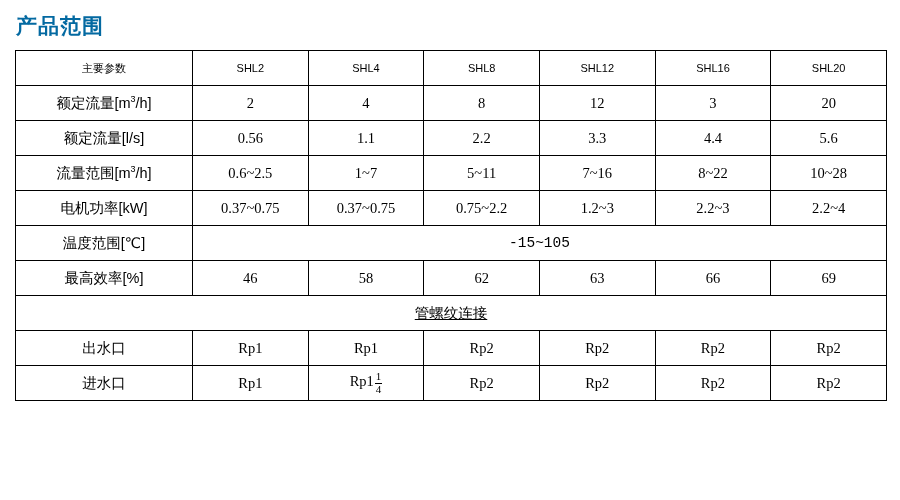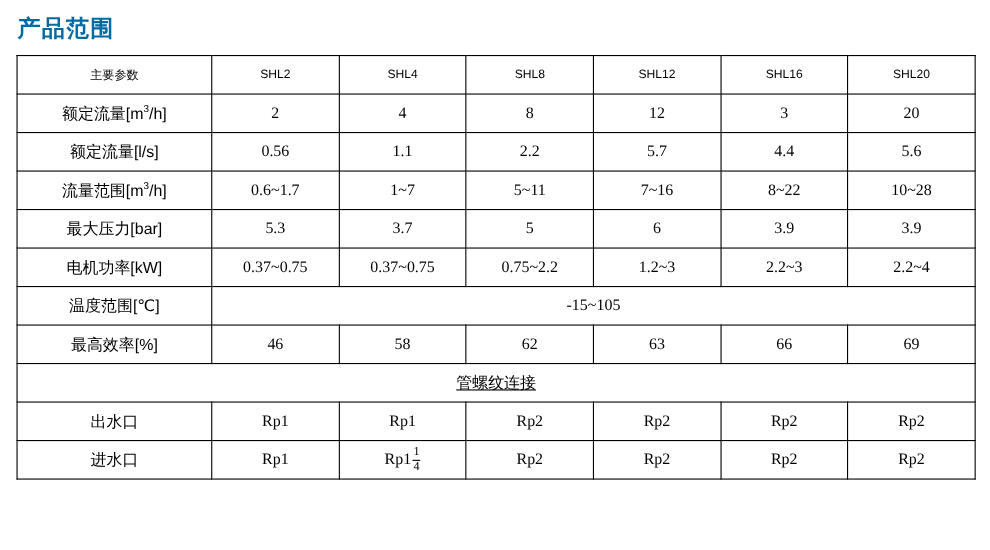--- a/index.html
+++ b/index.html
@@ -53,21 +53,21 @@
     font-family: "Liberation Sans", "DejaVu Sans", sans-serif;
     font-weight: bold;
     font-size: 15px;
     width: 172px;
   }
   td.val {
     font-family: "Liberation Serif", "DejaVu Serif", serif;
     font-size: 15px;
   }
   td.merged {
-    font-family: Liberation Serif, serif;
+    font-family: Liberation Mono, monospace;
     font-size: 15px;
   }
   td.section {
     font-family: "Liberation Sans", "DejaVu Sans", sans-serif;
     font-weight: bold;
     font-size: 15px;
     height: 38px;
     text-decoration: underline;
   }
   sup {
@@ -124,45 +124,36 @@
         <td class="val">12</td>
         <td class="val">3</td>
         <td class="val">20</td>
       </tr>
 
       <tr>
         <td class="rowhead">额定流量[l/s]</td>
         <td class="val">0.56</td>
         <td class="val">1.1</td>
         <td class="val">2.2</td>
-        <td class="val">5.7</td>
+        <td class="val">3.3</td>
         <td class="val">4.4</td>
         <td class="val">5.6</td>
       </tr>
 
       <tr>
         <td class="rowhead"><span>流量范围[m</span><sup>3</sup><span>/h]</span></td>
-        <td class="val">0.6~1.7</td>
+        <td class="val">0.6~2.5</td>
         <td class="val">1~7</td>
         <td class="val">5~11</td>
         <td class="val">7~16</td>
         <td class="val">8~22</td>
         <td class="val">10~28</td>
       </tr>
 
 
-      <tr>
-        <td class="rowhead">最大压力[bar]</td>
-        <td class="val">5.3</td>
-        <td class="val">3.7</td>
-        <td class="val">5</td>
-        <td class="val">6</td>
-        <td class="val">3.9</td>
-        <td class="val">3.9</td>
-      </tr>
 
       <tr>
         <td class="rowhead">电机功率[kW]</td>
         <td class="val">0.37~0.75</td>
         <td class="val">0.37~0.75</td>
         <td class="val">0.75~2.2</td>
         <td class="val">1.2~3</td>
         <td class="val">2.2~3</td>
         <td class="val">2.2~4</td>
       </tr>

